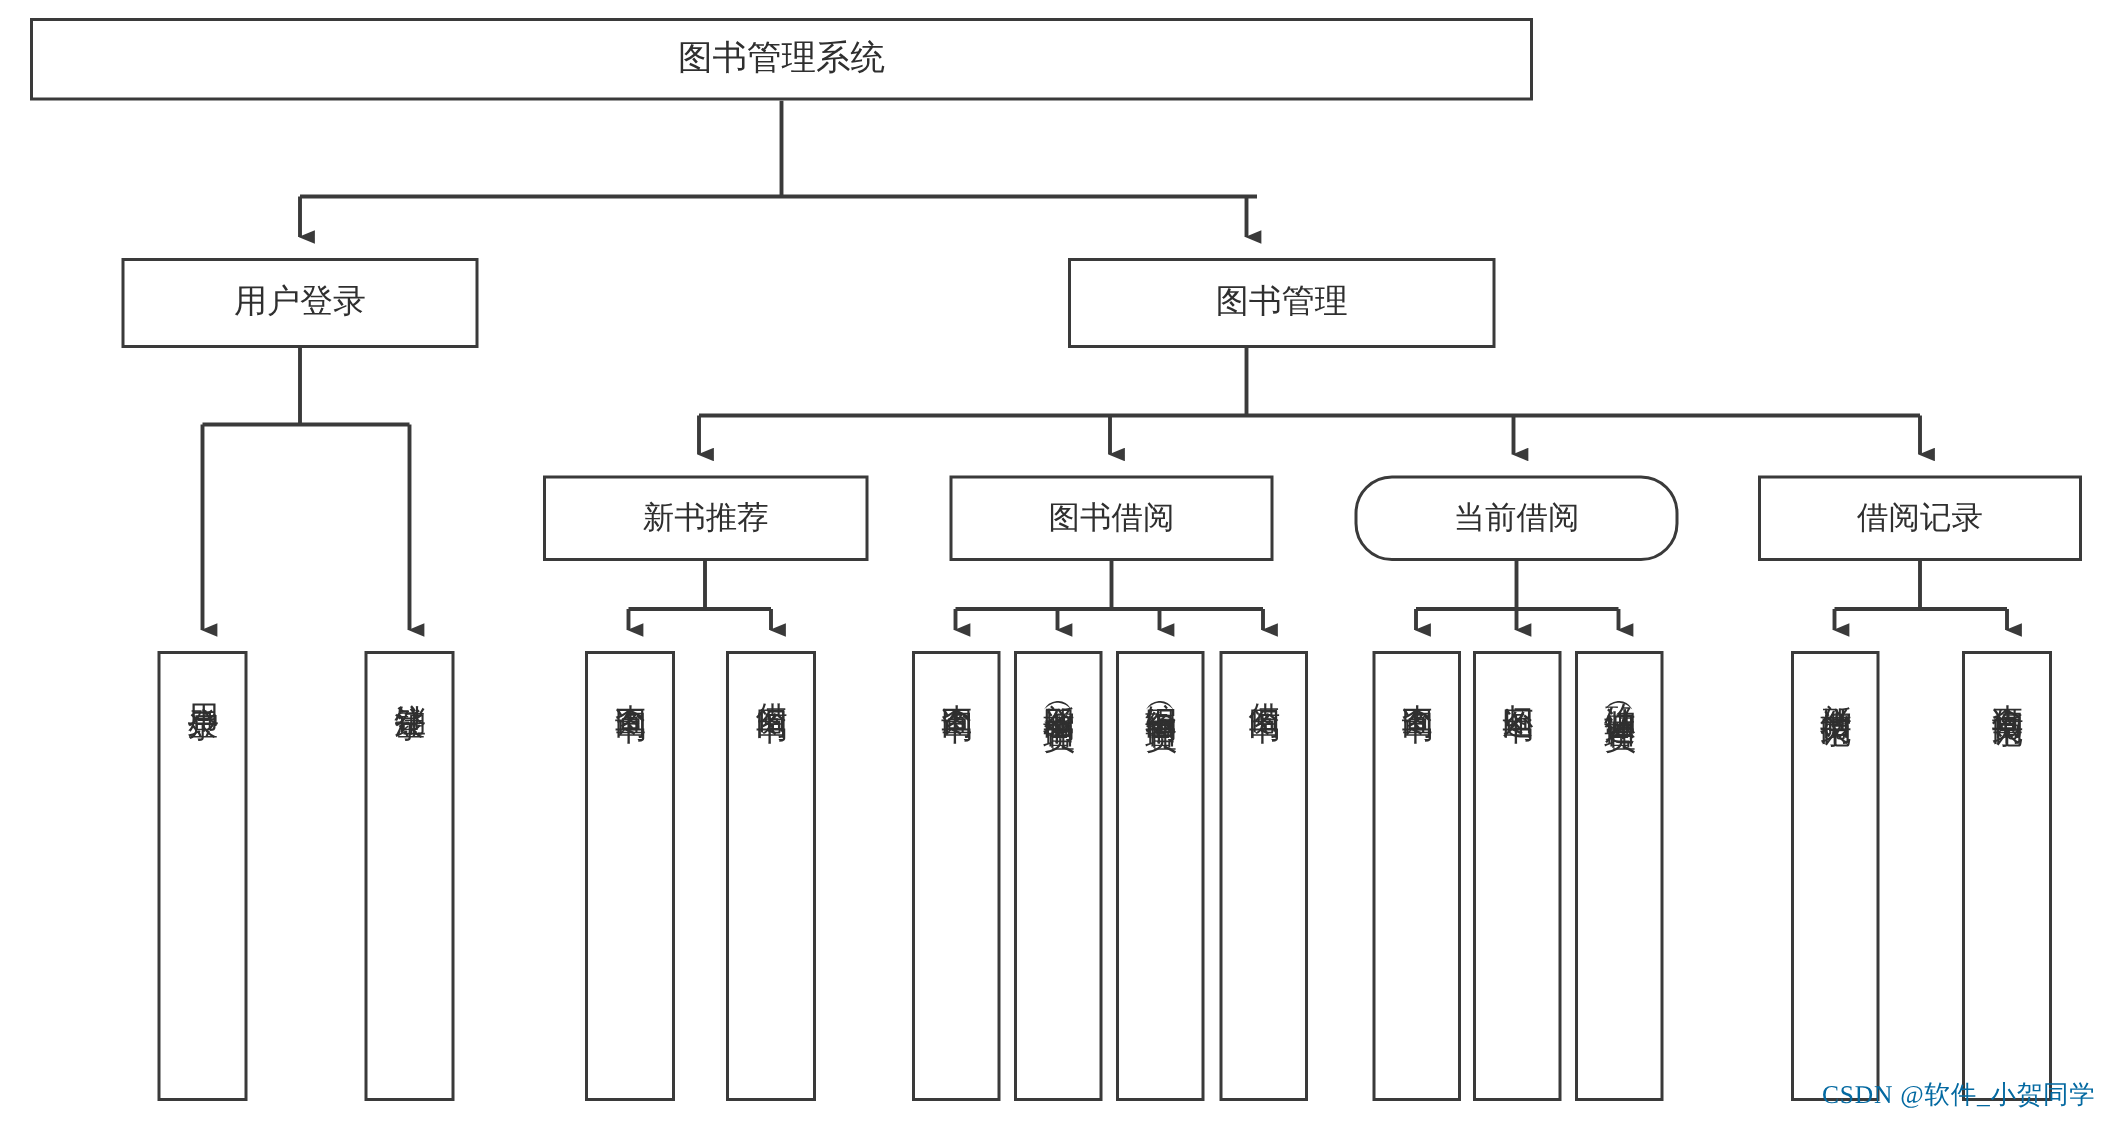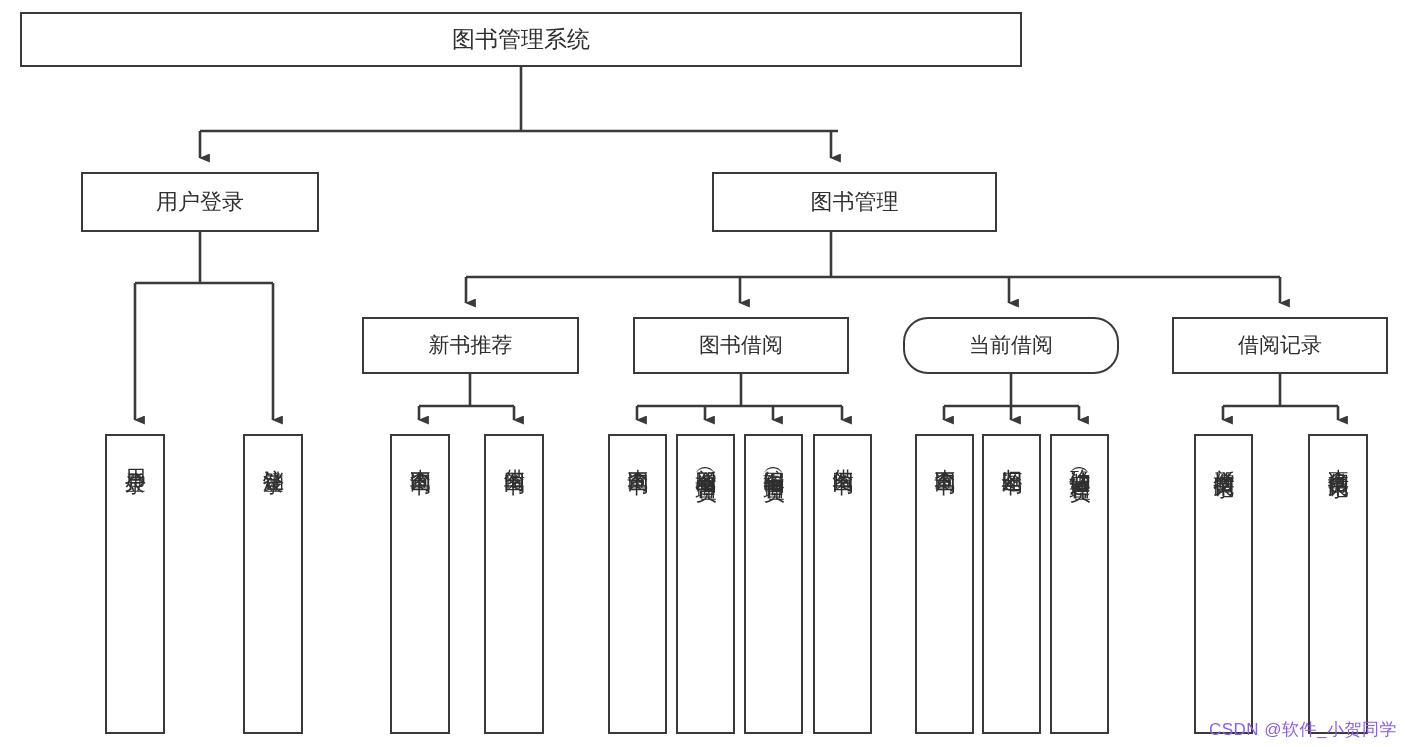--- a/index.html
+++ b/index.html
@@ -60,25 +60,25 @@
   .node.root .label { font-size: 23px; }
   .node.lvl1 .label { font-size: 22px; }
   .node.lvl2 .label { font-size: 21px; }
   .node.leaf .label { font-size: 21px; }
 
   #watermark {
     position: absolute;
     right: 8px;
     bottom: 6px;
     font-size: 17px;
-    color: #8b5cf6;
+    color: #0369a1;
     letter-spacing: 0.5px;
     z-index: 5;
     white-space: nowrap;
-    font-family: Liberation Sans, sans-serif;
+    font-family: Liberation Serif, serif;
     margin-top: 25px;
   }
 </style>
 </head>
 <body>
 
 <div id="canvas">
 
   <svg id="edges" viewBox="0 0 1405 747" width="1405" height="747" xmlns="http://www.w3.org/2000/svg">
     <defs>

